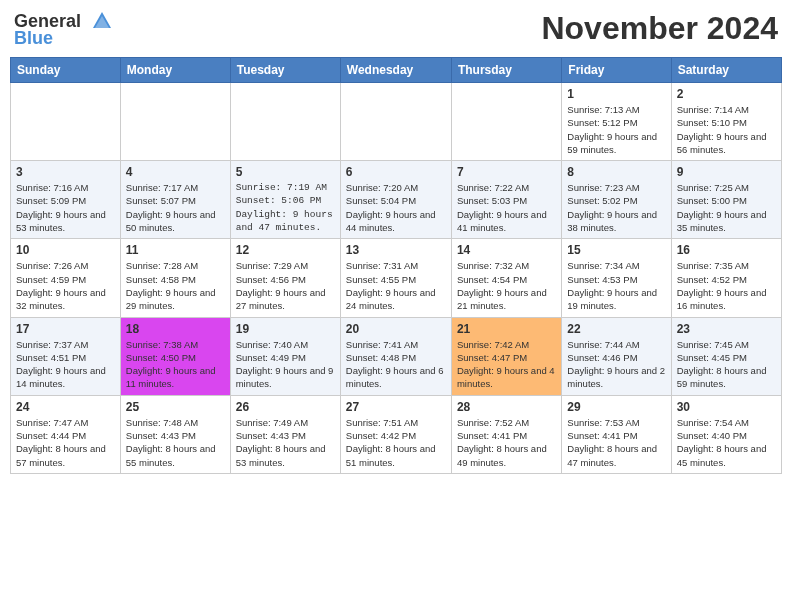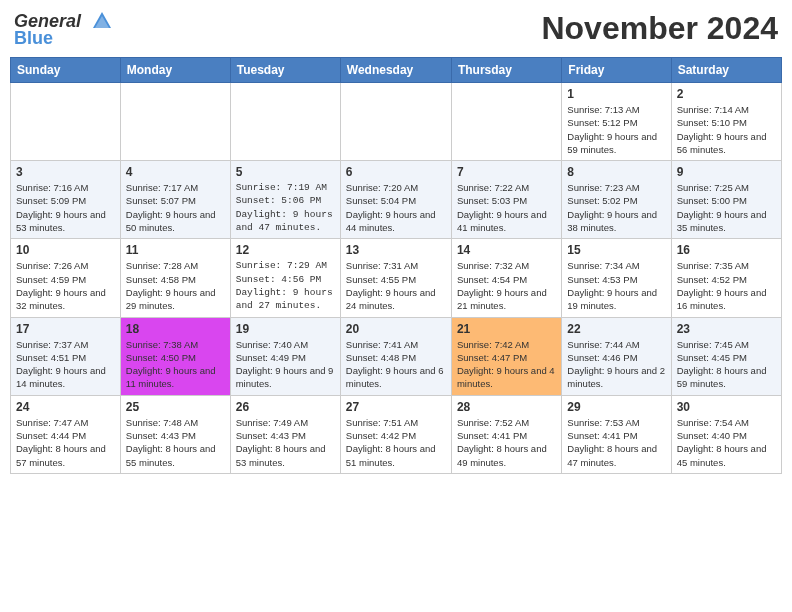--- a/index.html
+++ b/index.html
@@ -19,21 +19,20 @@
     }
     .logo {
       display: flex;
       flex-direction: column;
       align-items: flex-start;
     }
     .logo-row {
       display: flex;
       align-items: center;
       gap: 8px;
-      font-style: italic;
     }
     .title-section {
       text-align: right;
     }
     .month-title {
       font-size: 32px;
       font-weight: bold;
       color: #333;
     }
     .location {
@@ -187,21 +186,21 @@
 Daylight: 9 hours and 32 minutes.</div>
         </td>
         <td>
           <span class="day-num">11</span>
           <div class="day-info" style="white-space: pre-line;">Sunrise: 7:28 AM
 Sunset: 4:58 PM
 Daylight: 9 hours and 29 minutes.</div>
         </td>
         <td>
           <span class="day-num">12</span>
-          <div class="day-info" style="white-space: pre-line; font-family: Liberation Mono, monospace;">Sunrise: 7:29 AM
+          <div class="day-info" style="white-space: pre-line;">Sunrise: 7:29 AM
 Sunset: 4:56 PM
 Daylight: 9 hours and 27 minutes.</div>
         </td>
         <td>
           <span class="day-num">13</span>
           <div class="day-info" style="white-space: pre-line;">Sunrise: 7:31 AM
 Sunset: 4:55 PM
 Daylight: 9 hours and 24 minutes.</div>
         </td>
         <td>

